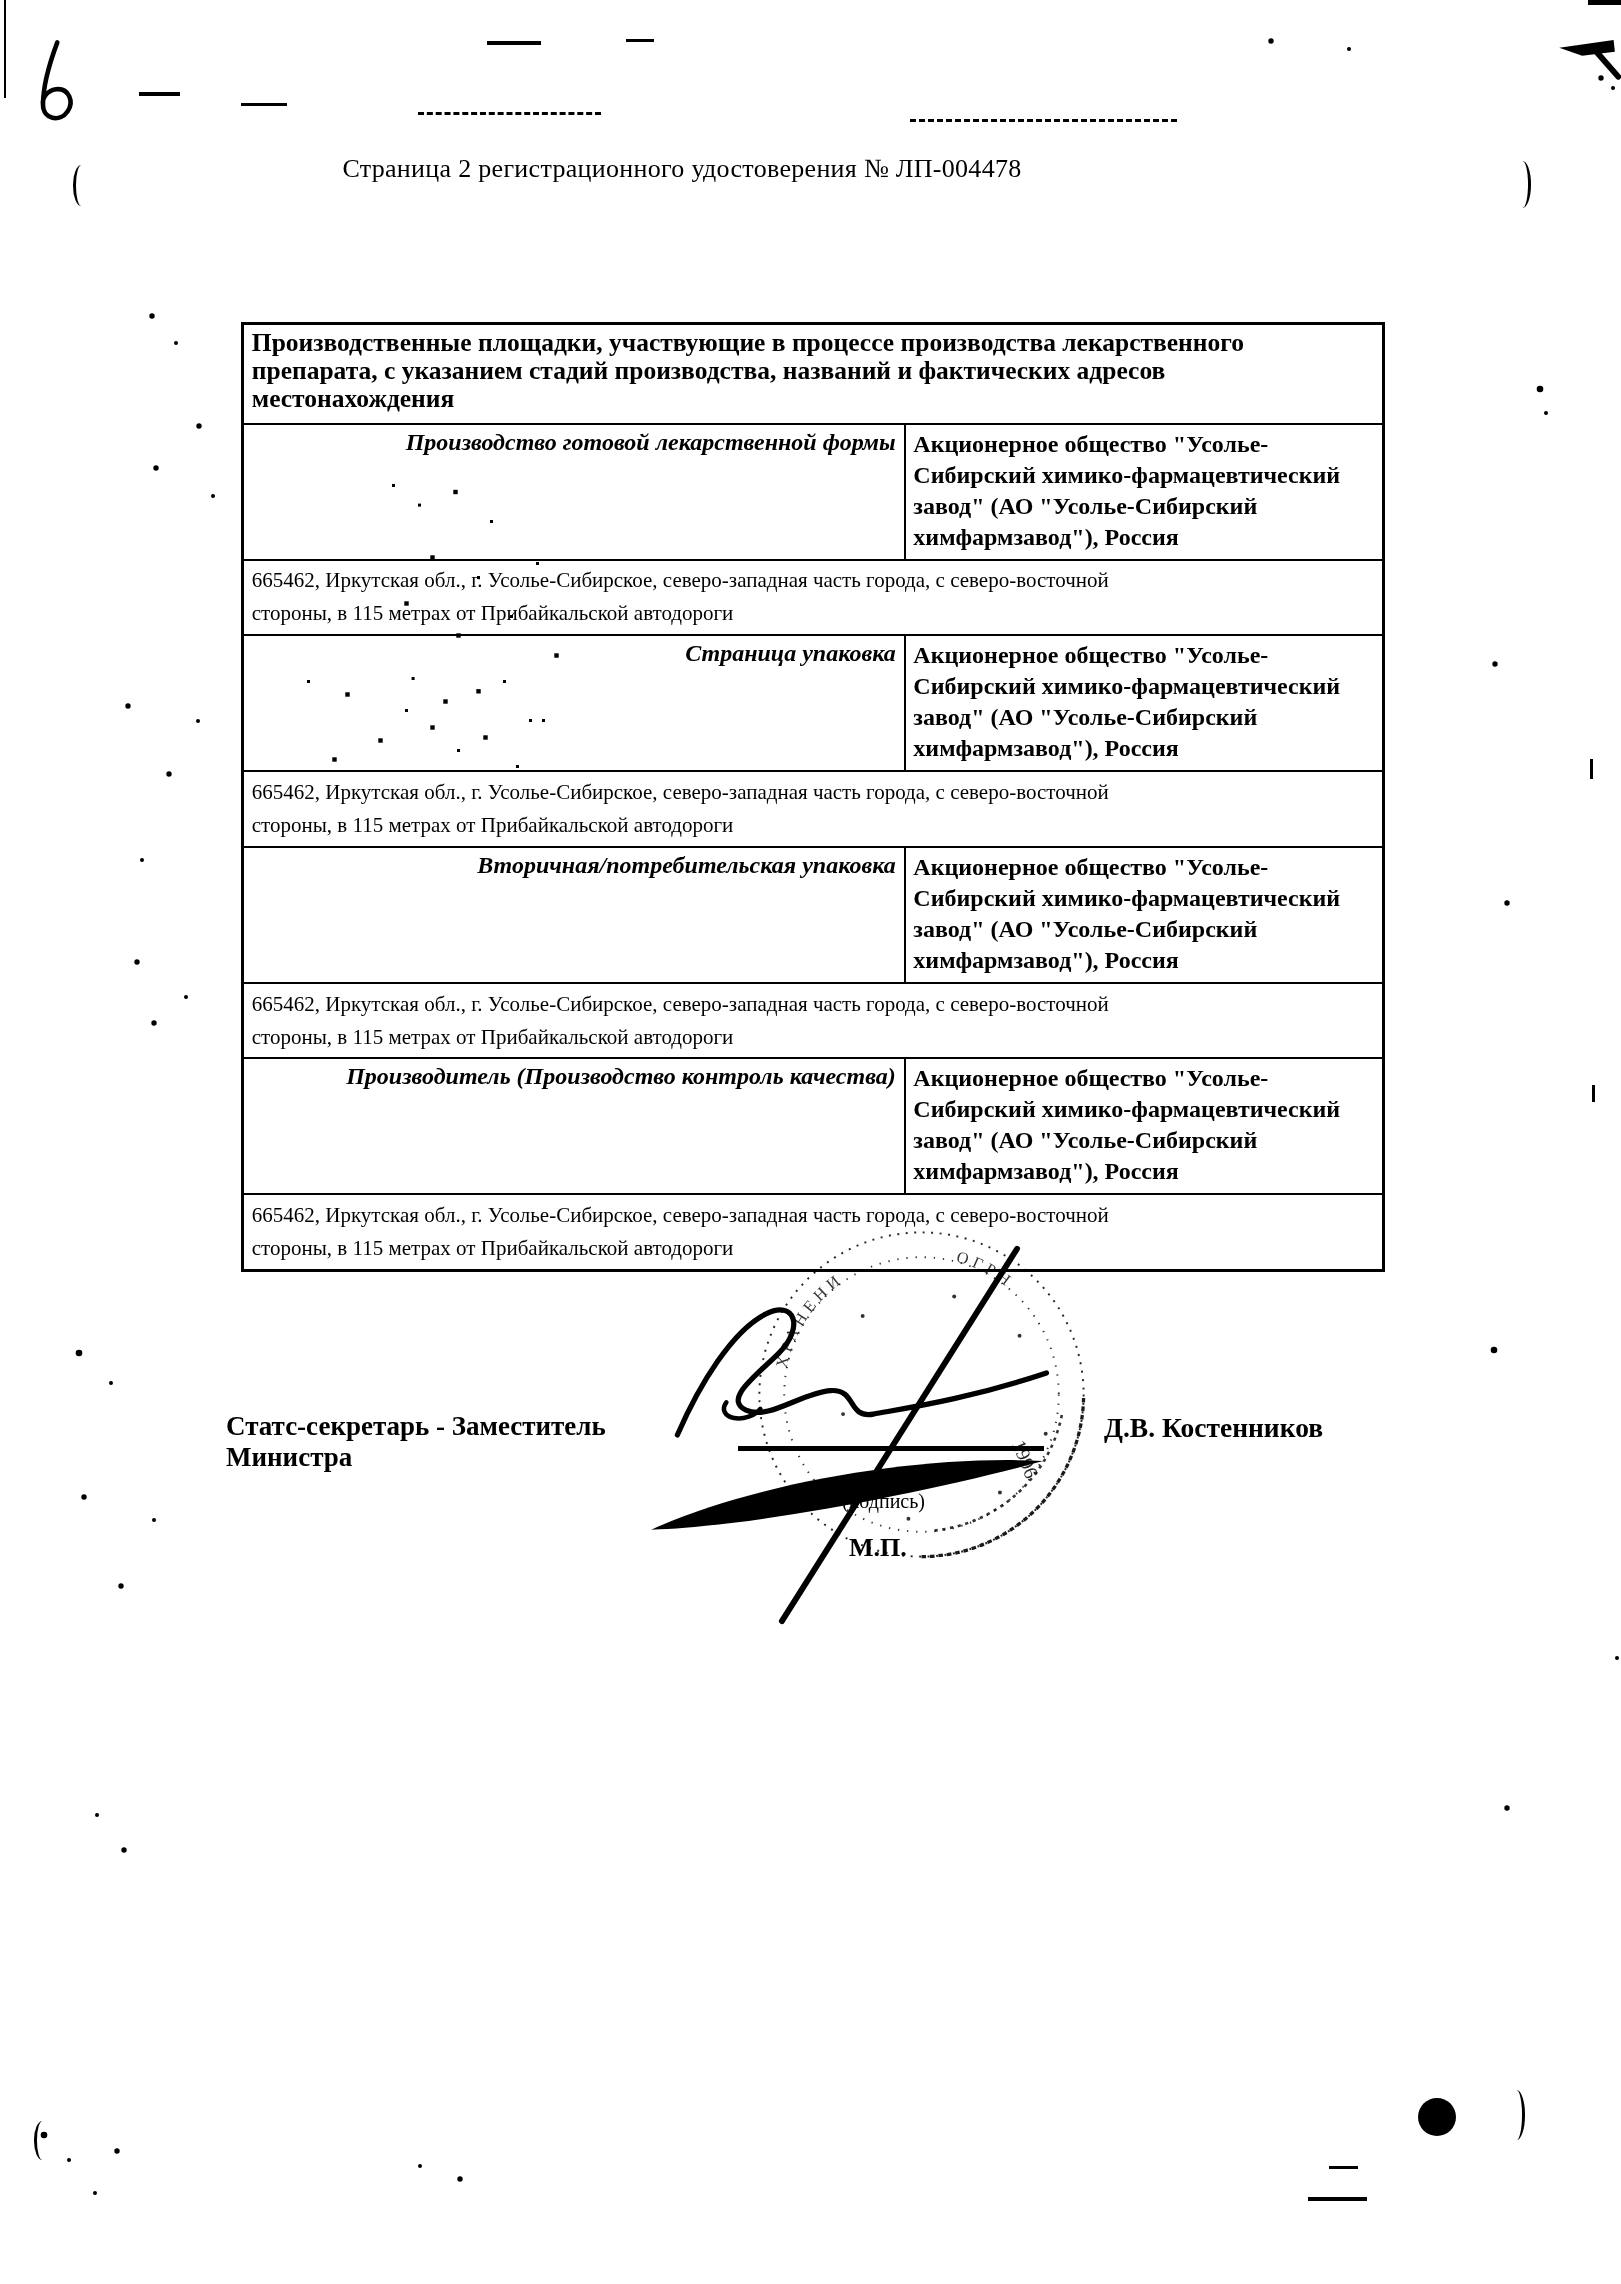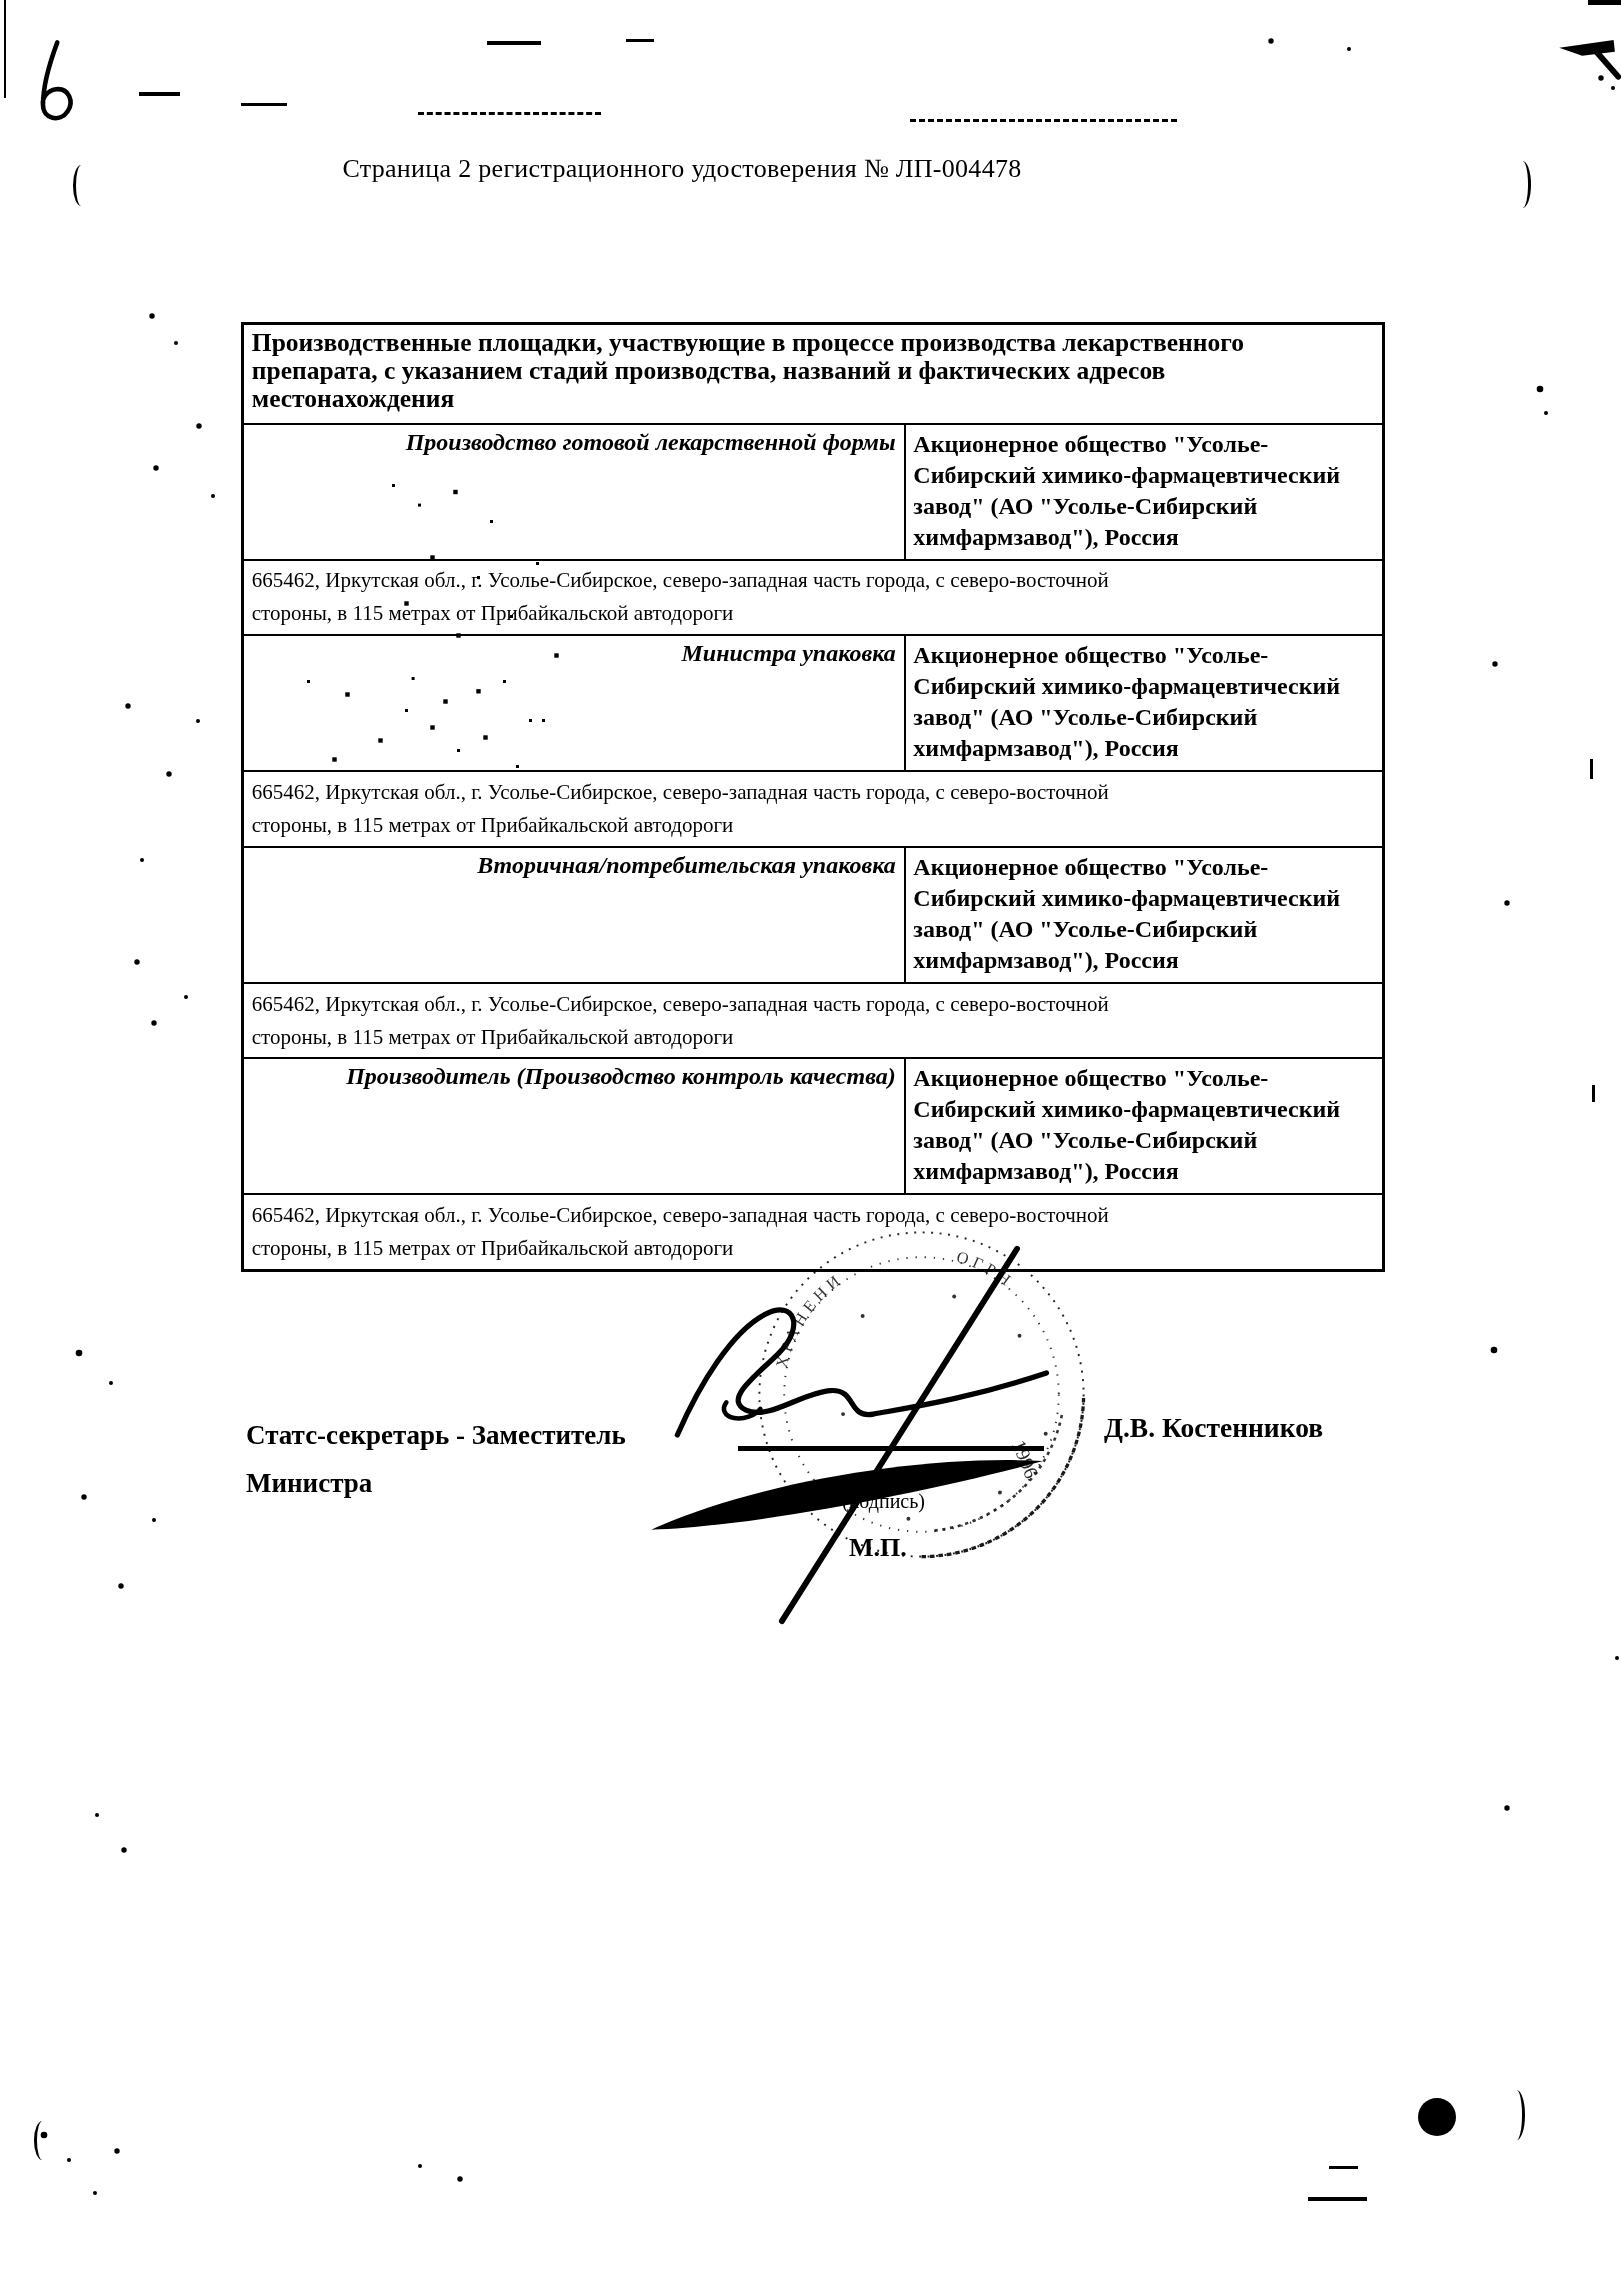--- a/index.html
+++ b/index.html
@@ -21,22 +21,22 @@
   table.reg td{
     border:2.6px solid #000;vertical-align:top;
     padding:3.9px 7.8px;white-space:pre-line;
   }
   table.reg{border:3.3px solid #000;}
   tr.t-head td{font-weight:bold;font-size:25.5px;line-height:28px;height:90px;}
   td.stage{font-style:italic;font-weight:bold;font-size:24px;height:126px;text-align:right;}
   td.comp{font-weight:bold;font-size:24px;line-height:31px;height:126px;}
   tr.t-addr td{font-weight:normal;font-size:21px;line-height:33px;height:63px;}
   
-  .sig-title{position:absolute;left:246px;top:1411px;width:451px;
-    font-weight:bold;font-size:27px;line-height:48px;white-space:pre-line;}
+  .sig-title{position:absolute;left:226px;top:1411px;width:451px;
+    font-weight:bold;font-size:27px;line-height:31px;white-space:pre-line;}
   .sig-line{position:absolute;left:738px;top:1446px;width:306px;height:5.2px;background:#000;}
   .sig-name{position:absolute;left:1104px;top:1412px;font-weight:bold;font-size:27.5px;font-family:Liberation Serif, serif;}
   .sig-caption{position:absolute;left:842px;top:1490px;font-size:20px;}
   .seal-caption{position:absolute;left:849px;top:1533px;font-size:26px;font-weight:bold;}
   
   .dot-field{position:absolute;left:0;top:0;width:3.9px;height:3.9px;border-radius:50%;
     background:transparent;
     box-shadow:
       150px 314px 0 0.7px #000, 174px 341px 0 0 #000, 197px 424px 0 0.7px #000,
       154px 466px 0 0.7px #000, 211px 494px 0 0 #000, 273px 340px 0 0 #000,
@@ -101,21 +101,21 @@
     <td class="comp">Акционерное общество "Усолье-
 Сибирский химико-фармацевтический
 завод" (АО "Усолье-Сибирский
 химфармзавод"), Россия</td>
   </tr>
   <tr class="t-addr">
     <td colspan="2">665462, Иркутская обл., г. Усолье-Сибирское, северо-западная часть города, с северо-восточной
 стороны, в 115 метрах от Прибайкальской автодороги</td>
   </tr>
   <tr>
-    <td class="stage">Министра упаковка</td>
+    <td class="stage">Страница упаковка</td>
     <td class="comp">Акционерное общество "Усолье-
 Сибирский химико-фармацевтический
 завод" (АО "Усолье-Сибирский
 химфармзавод"), Россия</td>
   </tr>
   <tr class="t-addr">
     <td colspan="2">665462, Иркутская обл., г. Усолье-Сибирское, северо-западная часть города, с северо-восточной
 стороны, в 115 метрах от Прибайкальской автодороги</td>
   </tr>
   <tr>

